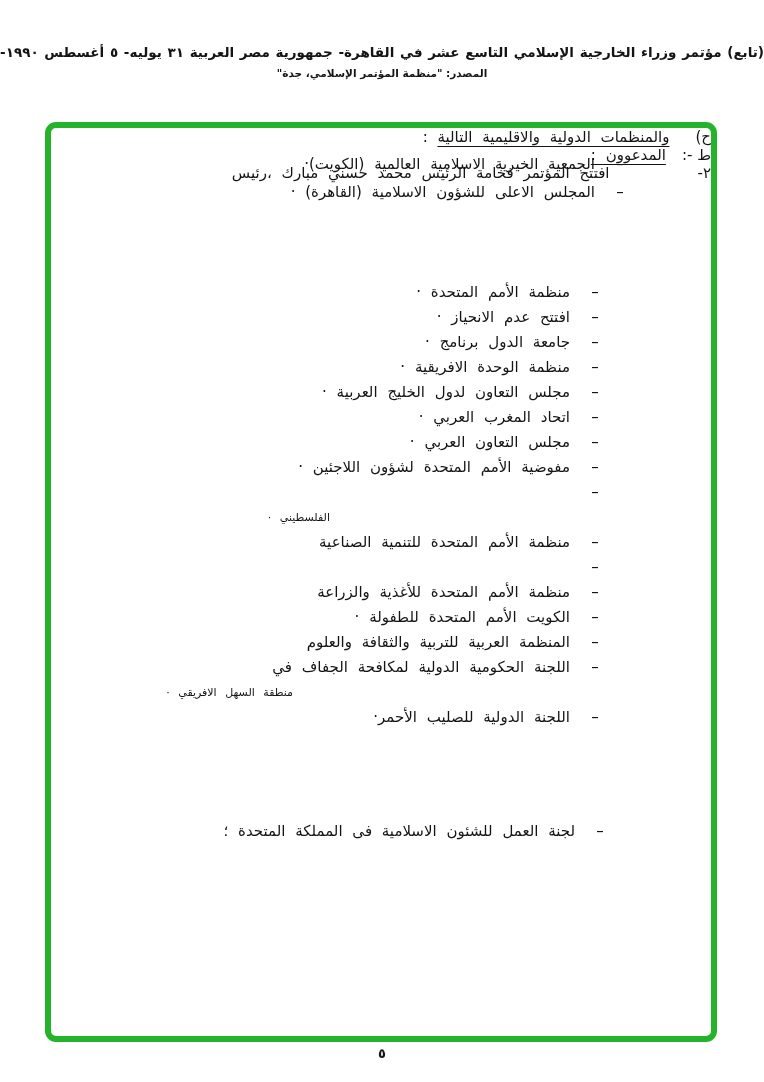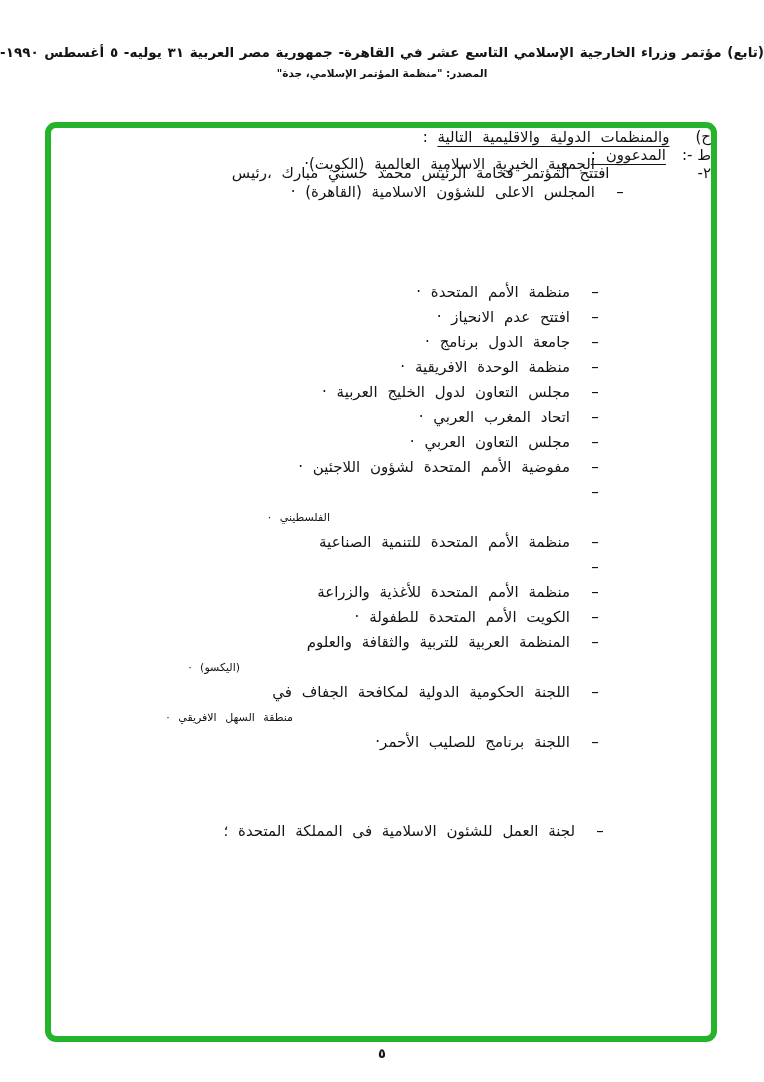--- a/index.html
+++ b/index.html
@@ -136,29 +136,28 @@
         <span class="txt">منظمة الأمم المتحدة للأغذية والزراعة</span>
       </div>
       <div class="row">
         <span class="dash">–</span>
         <span class="txt">الكويت الأمم المتحدة للطفولة ·</span>
       </div>
       <div class="row">
         <span class="dash">–</span>
         <span class="txt">المنظمة العربية للتربية والثقافة والعلوم</span>
       </div>
-      <div class="cont ind-b">(اليكسو) ·</div>
       <div class="row">
         <span class="dash">–</span>
         <span class="txt">اللجنة الحكومية الدولية لمكافحة الجفاف في</span>
       </div>
       <div class="cont ind-c">منطقة السهل الافريقي ·</div>
       <div class="row">
         <span class="dash">–</span>
-        <span class="txt">اللجنة برنامج للصليب الأحمر·</span>
+        <span class="txt">اللجنة الدولية للصليب الأحمر·</span>
       </div>
     </div>
 
     <div class="sec-t">
       <span class="marker">ط -:</span>
       <span class="txt u">المدعوون :</span>
     </div>
 
     <div class="grp invitee">
       <div class="row">

